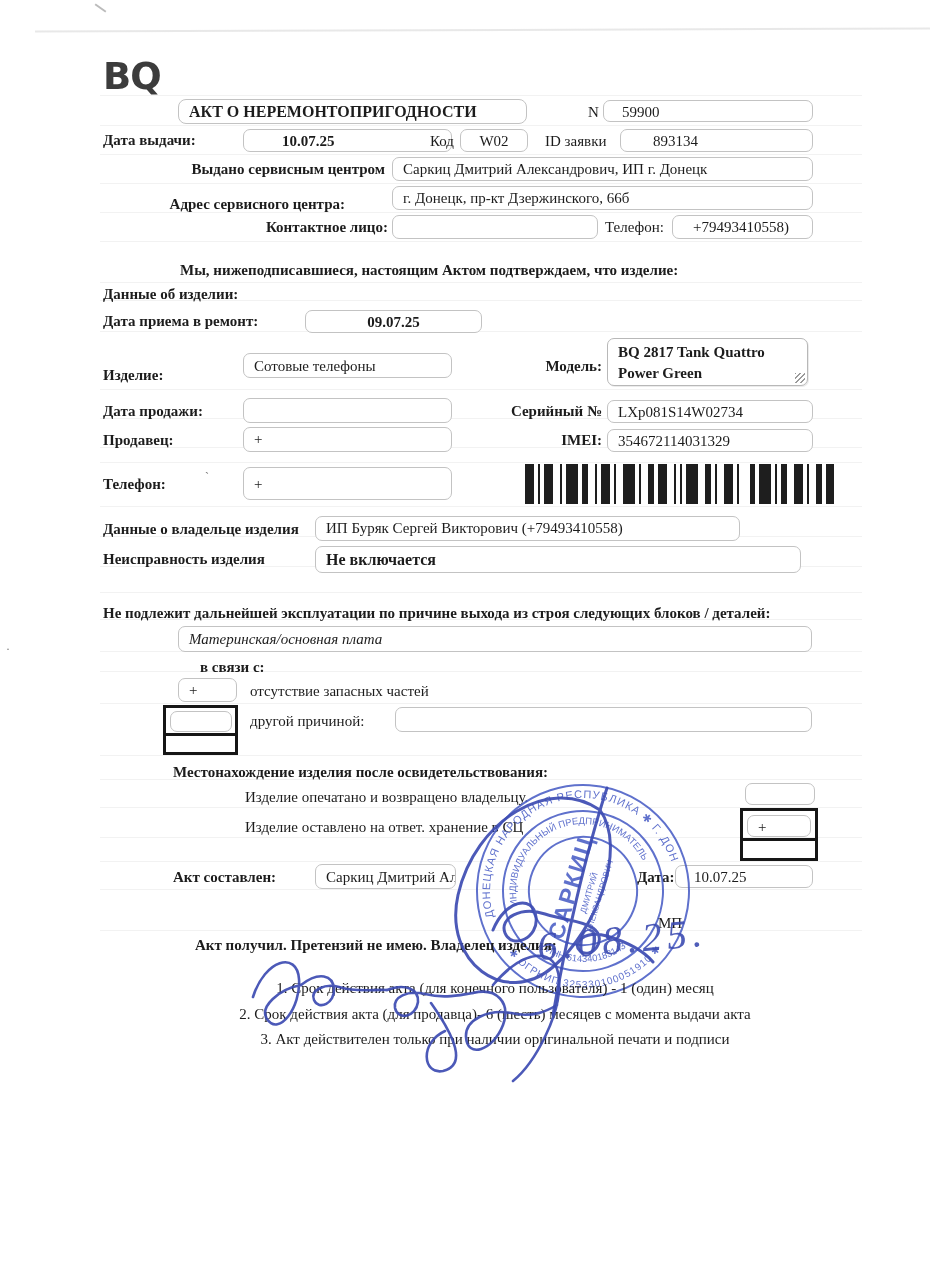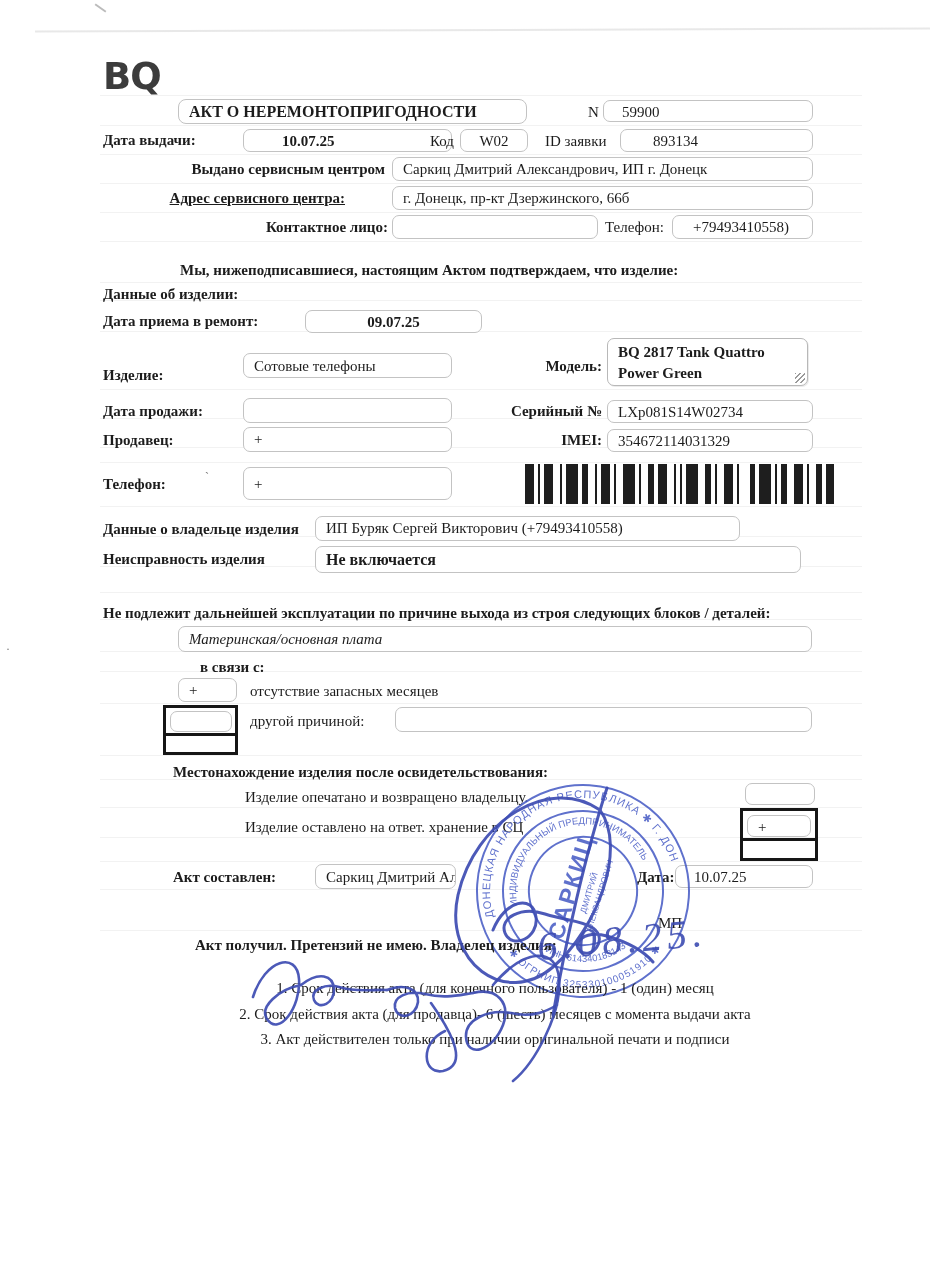--- a/index.html
+++ b/index.html
@@ -80,21 +80,21 @@
   <div class="lbl" style="left:103px;top:132px;">Дата выдачи:</div>
   <div class="inp bold" style="left:243px;top:129px;width:209px;height:23px;padding-left:38px;">10.07.25</div>
   <div class="txt" style="left:430px;top:133px;">Код</div>
   <div class="inp ctr" style="left:460px;top:129px;width:68px;height:23px;">W02</div>
   <div class="txt" style="left:545px;top:133px;">ID заявки</div>
   <div class="inp" style="left:620px;top:129px;width:193px;height:23px;padding-left:32px;">893134</div>
 
   <div class="lbl right" style="left:103px;top:161px;width:282px;">Выдано сервисным центром</div>
   <div class="inp" style="left:392px;top:157px;width:421px;height:24px;">Саркиц Дмитрий Александрович, ИП г. Донецк</div>
 
-  <div class="lbl right" style="left:103px;top:190px;width:242px;text-decoration:underline;">Адрес сервисного центра:</div>
+  <div class="lbl right" style="left:103px;top:196px;width:242px;">Адрес сервисного центра:</div>
   <div class="inp" style="left:392px;top:186px;width:421px;height:24px;">г. Донецк, пр-кт Дзержинского, 66б</div>
 
   <div class="lbl right" style="left:150px;top:219px;width:238px;">Контактное лицо:</div>
   <div class="inp" style="left:392px;top:215px;width:206px;height:24px;"></div>
   <div class="txt" style="left:605px;top:219px;">Телефон:</div>
   <div class="inp" style="left:672px;top:215px;width:141px;height:24px;padding-left:20px;">+79493410558)</div>
 
   <div class="lbl" style="left:180px;top:262px;">Мы, нижеподписавшиеся, настоящим Актом подтверждаем, что изделие:</div>
   <div class="lbl" style="left:103px;top:286px;">Данные об изделии:</div>
 
@@ -153,21 +153,21 @@
   <div class="lbl" style="left:103px;top:521px;">Данные о владельце изделия</div>
   <div class="inp" style="left:315px;top:516px;width:425px;height:25px;">ИП Буряк Сергей Викторович (+79493410558)</div>
   <div class="lbl" style="left:103px;top:551px;">Неисправность изделия</div>
   <div class="inp bold" style="left:315px;top:546px;width:486px;height:27px;font-size:16px;line-height:24px;">Не включается</div>
 
   <div class="lbl" style="left:103px;top:605px;">Не подлежит дальнейшей эксплуатации по причине выхода из строя следующих блоков / деталей:</div>
   <div class="inp" style="left:178px;top:626px;width:634px;height:26px;line-height:22px;font-style:italic;">Материнская/основная плата</div>
   <div class="lbl" style="left:200px;top:659px;">в связи с:</div>
 
   <div class="inp" style="left:178px;top:678px;width:59px;height:24px;">+</div>
-  <div class="txt" style="left:250px;top:683px;">отсутствие запасных месяцев</div>
+  <div class="txt" style="left:250px;top:683px;">отсутствие запасных частей</div>
 
   <div class="blackbox" style="left:163px;top:705px;width:75px;height:50px;">
     <div class="inp" style="left:4px;top:3px;width:62px;height:21px;"></div>
     <div class="bb-div" style="top:25px;"></div>
   </div>
   <div class="txt" style="left:250px;top:713px;">другой причиной:</div>
   <div class="inp" style="left:395px;top:707px;width:417px;height:25px;"></div>
 
   <div class="lbl" style="left:173px;top:764px;">Местонахождение изделия после освидетельствования:</div>
   <div class="txt" style="left:245px;top:789px;">Изделие опечатано и возвращено владельцу.</div>

